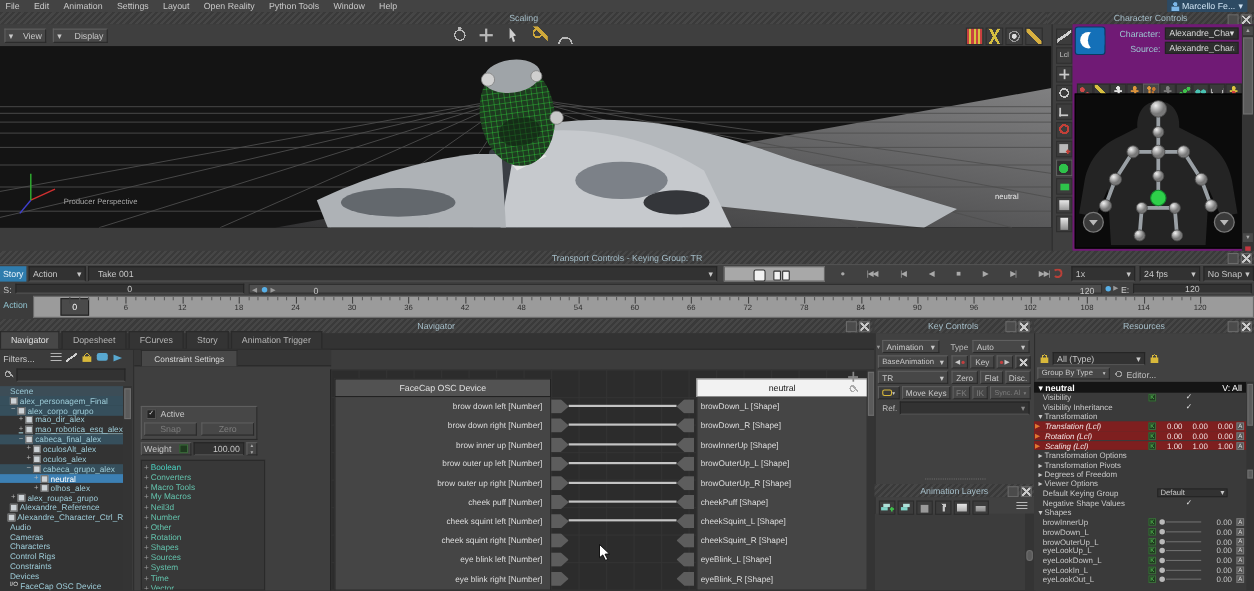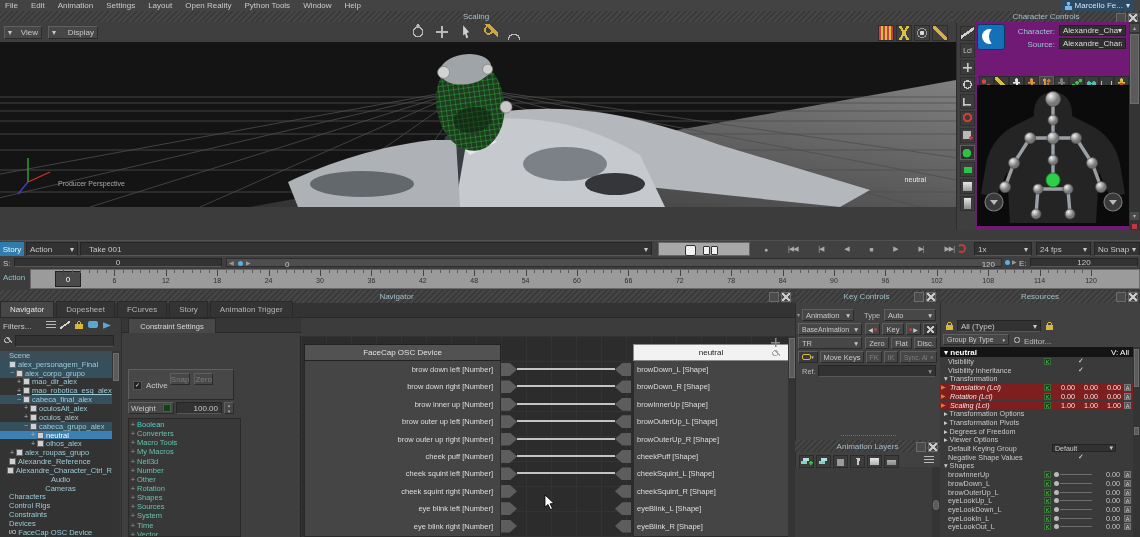--- a/index.html
+++ b/index.html
@@ -371,20 +371,27 @@
       </svg>
     </div>
     <div class="abs sc" style="left:154px;top:0;width:11px;height:208px">
       <div class="abs" style="left:1px;top:2px;width:9px;height:8px;background:#4a4a4a;color:#aaa;text-align:center;line-height:8px;font-size:6px">▴</div>
       <div class="abs scthumb" style="left:1px;top:12px;width:9px;height:70px"></div>
       <div class="abs" style="left:1px;top:190px;width:9px;height:8px;background:#4a4a4a;color:#aaa;text-align:center;line-height:8px;font-size:6px">▾</div>
       <div class="abs" style="left:3px;top:202px;width:5px;height:5px;background:#c23640"></div>
     </div>
   </div>
 
+  <div class="abs hatch" style="left:0;top:228px;width:1140px;height:12px">
+    <span>Transport Controls  -  Keying Group: TR</span>
+    <span class="winbtns">
+        <span class="wbtn float"></span>
+        <span class="wbtn close"></span>
+      </span>
+  </div>
 
   <div id="transrow" class="abs">
     <div class="abs" style="left:0;top:1px;width:24px;height:14px;background:#2f7cad;color:#eaf4fb;display:flex;align-items:center;justify-content:center">Story</div>
     <div class="abs sunken dd" style="left:26px;top:1px;width:52px;height:14px">
       <span>Action</span>
       <span>▾</span>
     </div>
     <div class="abs sunken dd" style="left:80px;top:1px;width:572px;height:14px">
       <span style="padding-left:5px">Take 001</span>
       <span>▾</span>
@@ -695,25 +702,25 @@
         <div class="trow" style="padding-left: 3px;">
           <div class="exp"></div>
           <div class="oic"></div>
           <div class="tlbl">Alexandre_Reference</div>
         </div>
         <div class="trow" style="padding-left: 3px;">
           <div class="exp"></div>
           <div class="oic"></div>
           <div class="tlbl">Alexandre_Character_Ctrl_R</div>
         </div>
-        <div class="trow" style="padding-left: 3px; justify-content: center;">
+        <div class="trow" style="padding-left: 3px;">
           <div class="exp"></div>
           <div class="tlbl">Audio</div>
         </div>
-        <div class="trow" style="padding-left: 3px; justify-content: center;">
+        <div class="trow" style="padding-left: 3px;">
           <div class="exp"></div>
           <div class="tlbl">Cameras</div>
         </div>
         <div class="trow" style="padding-left: 3px;">
           <div class="exp"></div>
           <div class="tlbl">Characters</div>
         </div>
         <div class="trow" style="padding-left: 3px;">
           <div class="exp"></div>
           <div class="tlbl">Control Rigs</div>
@@ -735,21 +742,21 @@
     <div class="abs sc" style="left:112px;top:33px;width:8px;height:186px">
       <div class="scthumb" style="position:absolute;left:1px;top:2px;width:6px;height:28px"></div>
     </div>
   </div>
 
   <div class="abs" style="left:121px;top:318px;width:179px;height:219px;background:#3f3f3f;border-left:1px solid #2d2d2d;box-sizing:border-box">
     <div class="abs" style="left:0;top:0;width:179px;height:15px;background:#363636;border-bottom:1px solid #2a2a2a;box-sizing:border-box"></div>
     <div class="abs" style="left:6px;top:0;width:88px;height:15px;background:#484848;border:1px solid #2a2a2a;border-bottom:none;color:#d8d8d8;display:flex;align-items:center;justify-content:center;box-sizing:border-box">
         <span style="font-size:7.5px">Constraint Settings</span>
       </div>
-    <div class="abs btn" style="left:6px;top:51px;width:106px;height:31px;flex-direction:row;align-items:stretch;justify-content:flex-start">
+    <div class="abs btn" style="left:6px;top:51px;width:106px;height:31px;flex-direction:column;align-items:stretch;justify-content:flex-start">
       <div style="display:flex;align-items:center;gap:4px;padding:2px 0 0 4px">
         <span class="chk">✓</span>
         <span>Active</span>
       </div>
       <div style="display:flex;gap:4px;padding:3px 2px 0 2px">
         <span class="btn dis" style="flex:1;height:12px">Snap</span>
         <span class="btn dis" style="flex:1;height:12px">Zero</span>
       </div>
     </div>
     <div class="abs btn" style="left:6px;top:84px;width:46px;height:12px;justify-content:space-between;padding:0 2px">

